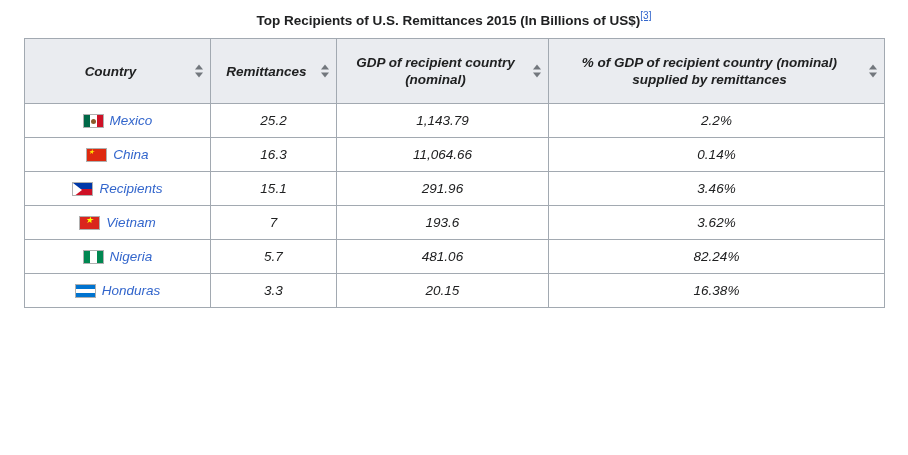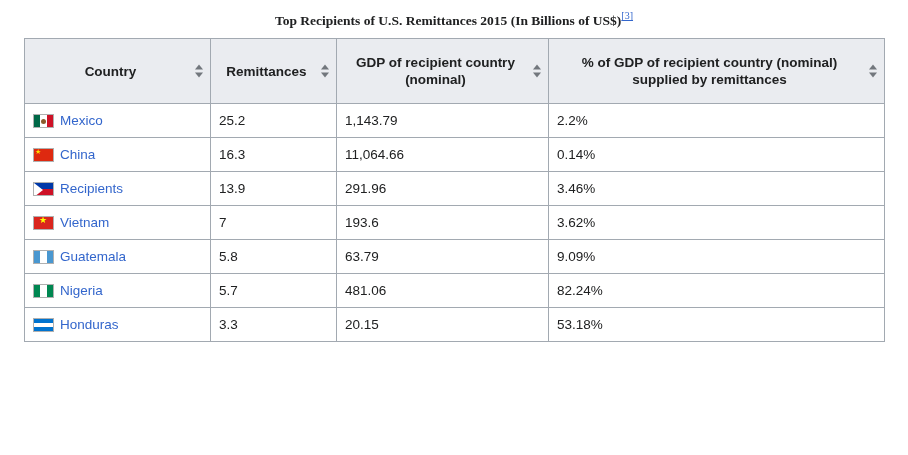--- a/index.html
+++ b/index.html
@@ -19,39 +19,40 @@
     box-sizing: border-box;
     padding: 8px 24px 0 24px;
   }
   .caption {
     text-align: center;
     font-weight: bold;
     font-size: 13.5px;
     color: #202122;
     padding: 2px 0 9px 0;
     line-height: 1.25;
-    font-family: Liberation Serif, serif;
   }
   .caption .ref {
     font-weight: normal;
     font-size: 10px;
     vertical-align: super;
     color: #3366cc;
   }
   table.wikitable {
     border-collapse: collapse;
     width: 860px;
     background: #ffffff;
     table-layout: fixed;
+    font-style: italic;
   }
   table.wikitable th,
   table.wikitable td {
     border: 1px solid #a2a9b1;
     font-size: 13.5px;
     vertical-align: middle;
+    text-align: center;
   }
   table.wikitable th {
     background: #eaecf0;
     font-weight: bold;
     text-align: center;
     padding: 9px 22px 9px 8px;
     position: relative;
     line-height: 1.3;
     height: 46px;
   }
@@ -188,51 +189,43 @@
           <span class="flag flag-china"></span><a class="country-link" href="#">China</a>
         </td>
         <td>16.3</td>
         <td>11,064.66</td>
         <td>0.14%</td>
       </tr>
       <tr>
         <td class="country-cell">
           <span class="flag flag-philippines"></span><a class="country-link" href="#">Recipients</a>
         </td>
-        <td>13.9</td>
+        <td>15.1</td>
         <td>291.96</td>
         <td>3.46%</td>
       </tr>
       <tr>
         <td class="country-cell">
           <span class="flag flag-vietnam"></span><a class="country-link" href="#">Vietnam</a>
         </td>
         <td>7</td>
         <td>193.6</td>
         <td>3.62%</td>
       </tr>
       <tr>
         <td class="country-cell">
-          <span class="flag flag-guatemala"></span><a class="country-link" href="#">Guatemala</a>
-        </td>
-        <td>5.8</td>
-        <td>63.79</td>
-        <td>9.09%</td>
-      </tr>
-      <tr>
-        <td class="country-cell">
           <span class="flag flag-nigeria"></span><a class="country-link" href="#">Nigeria</a>
         </td>
         <td>5.7</td>
         <td>481.06</td>
         <td>82.24%</td>
       </tr>
       <tr>
         <td class="country-cell">
           <span class="flag flag-honduras"></span><a class="country-link" href="#">Honduras</a>
         </td>
         <td>3.3</td>
         <td>20.15</td>
-        <td>53.18%</td>
+        <td>16.38%</td>
       </tr>
     </tbody>
   </table>
 </div>
 
 </body></html>

